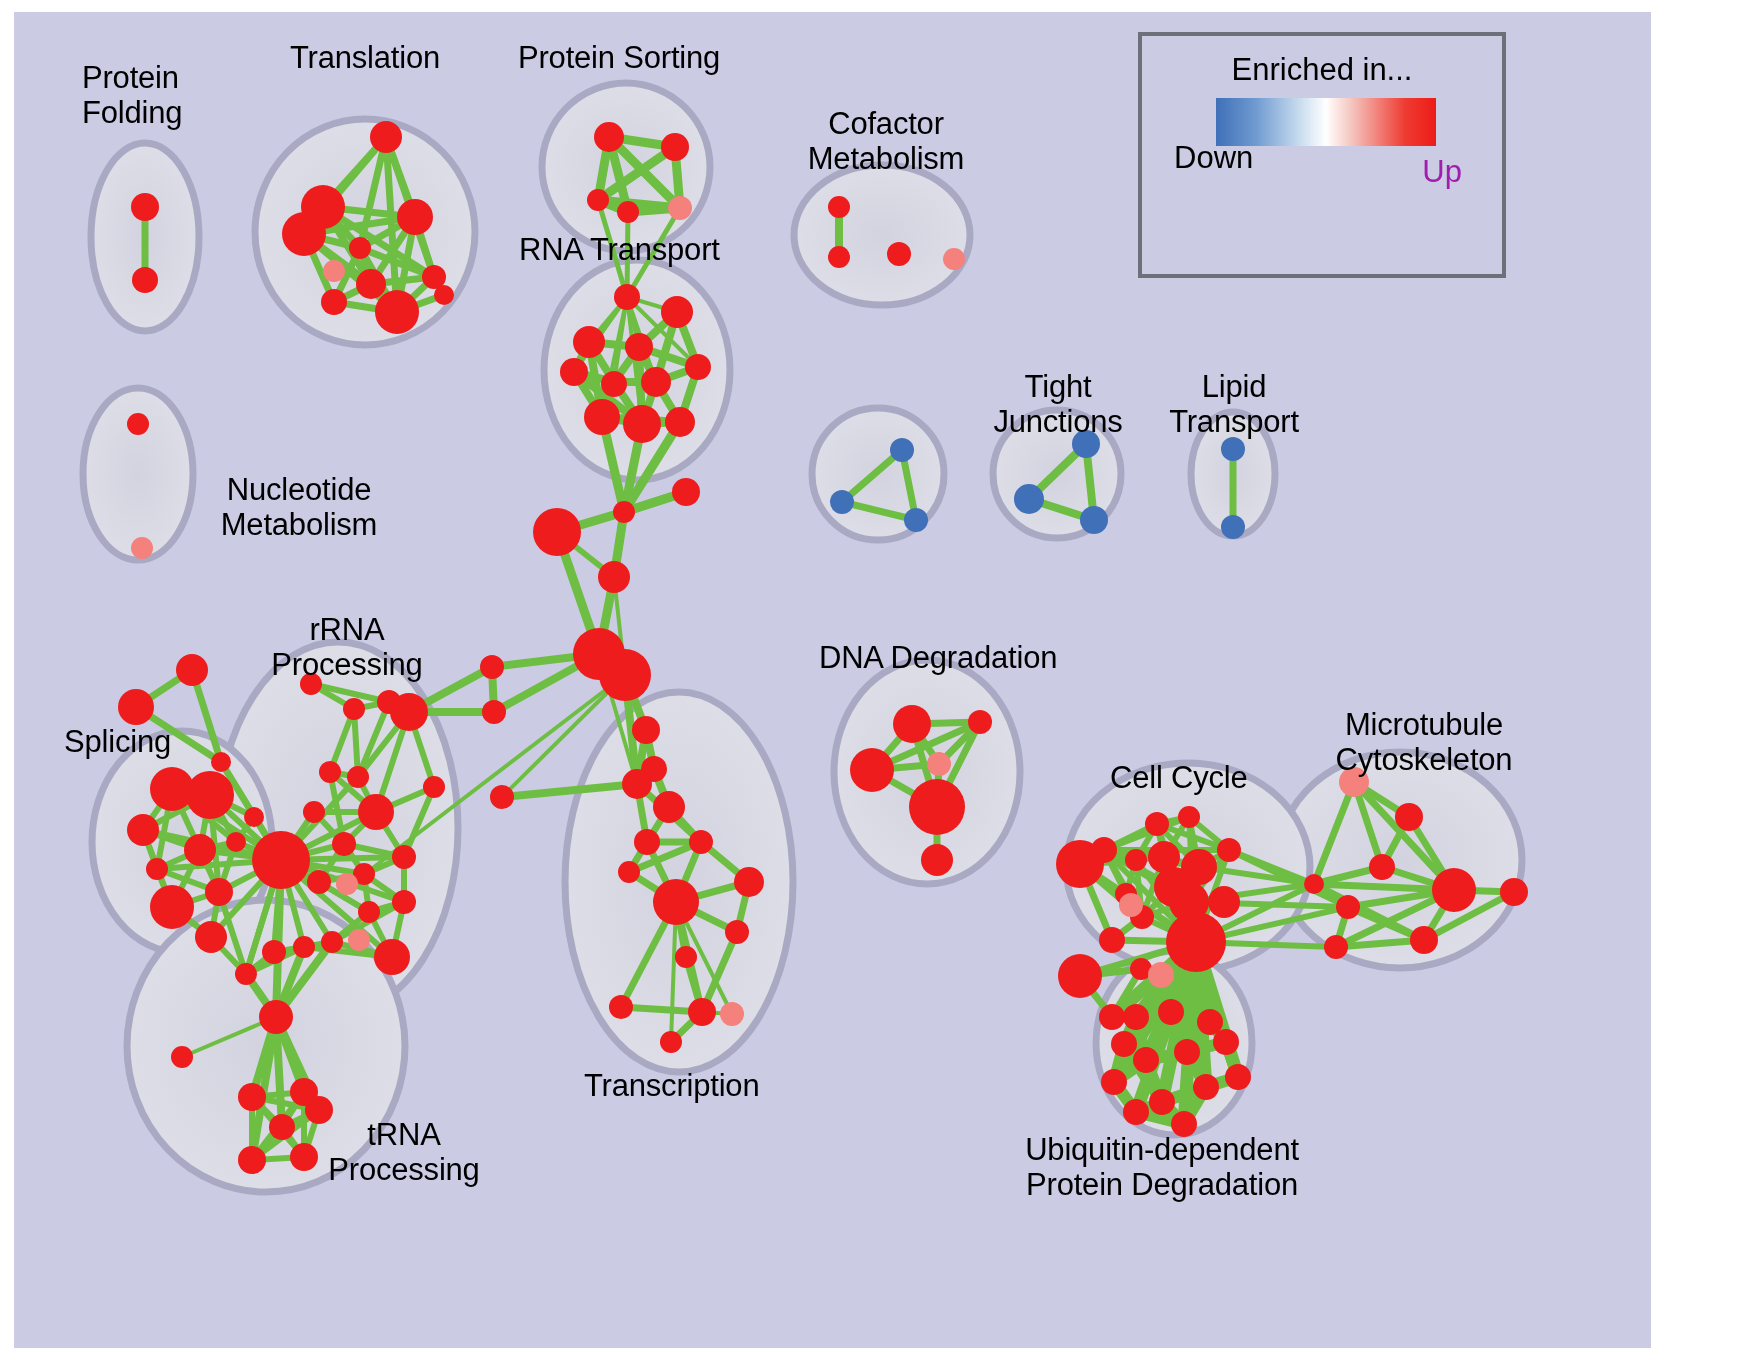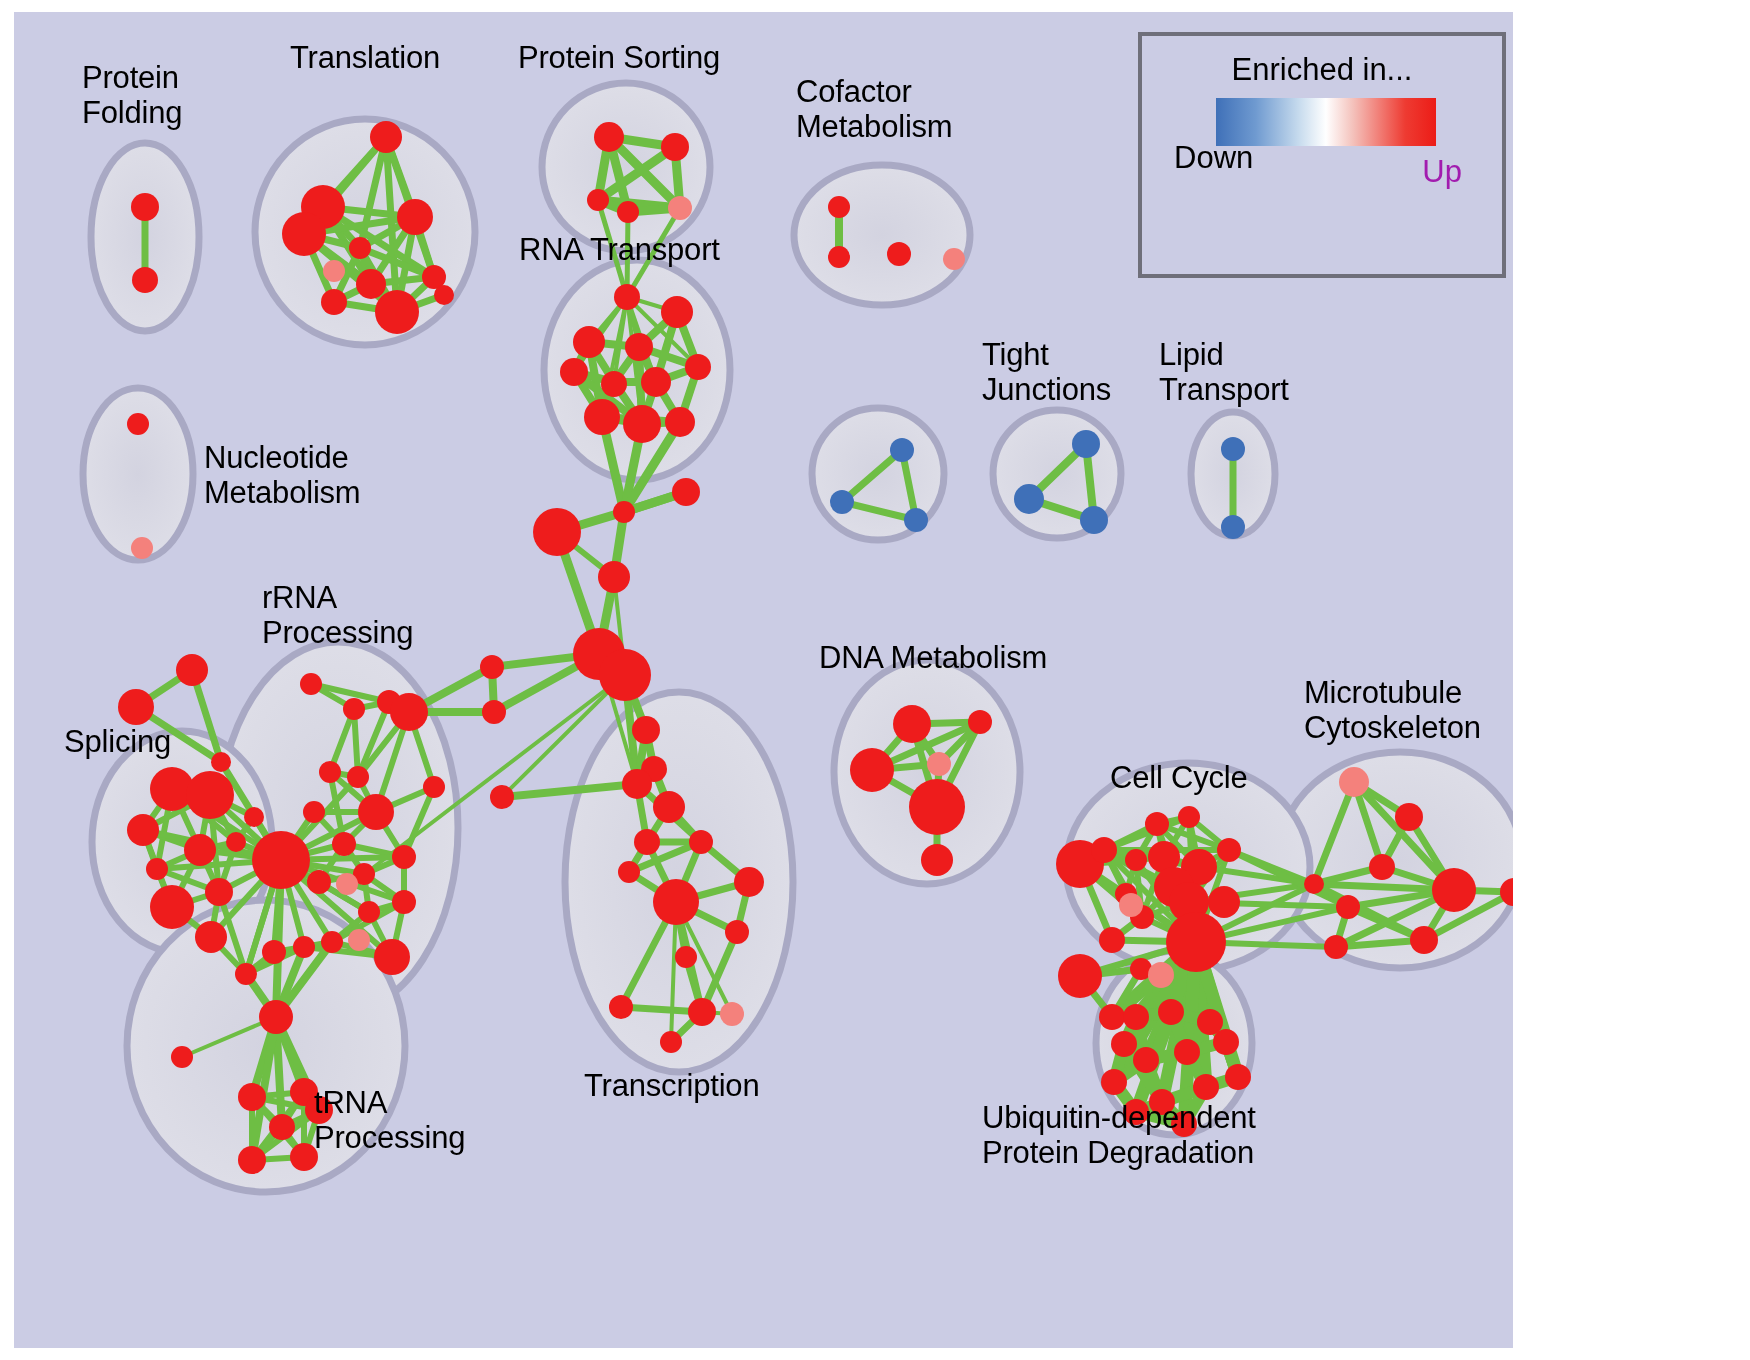--- a/index.html
+++ b/index.html
@@ -1,22 +1,22 @@
 <!DOCTYPE html>
 <html><head>
 <meta charset="utf-8">
 <style>
   html,body{margin:0;padding:0;background:#ffffff;}
   body{width:1750px;height:1360px;font-family:"Liberation Sans",sans-serif;}
-  #stage{position:relative;width:1513px;height:1360px;background:#ffffff;overflow:hidden;}
+  #stage{position:relative;width:1651px;height:1360px;background:#ffffff;overflow:hidden;}
   #canvas{position:absolute;left:14px;top:12px;width:1722px;height:1336px;background:#cbcce4;}
   svg#net{position:absolute;left:0;top:0;width:1722px;height:1336px;display:block;}
   .clabel{position:absolute;color:#000;font-size:31px;line-height:35px;font-family:"Liberation Sans",sans-serif;
           white-space:pre;letter-spacing:-0.2px;}
-  .clabel.ctr{}
+  .clabel.ctr{text-align:center;margin-top:32px;}
   #legend{position:absolute;left:1124px;top:20px;width:368px;height:246px;
           background:#cbcce4;border:4px solid #6f6f7a;box-sizing:border-box;}
   #legend .ltitle{position:absolute;left:0;right:0;top:16px;text-align:center;font-size:31px;color:#000;}
   #legend .bar{position:absolute;left:74px;top:62px;width:220px;height:48px;
                background:linear-gradient(to right,#3f70b8 0%,#6f9ad0 18%,#c8dcee 38%,#ffffff 50%,#f4c3bd 62%,#ee3b32 86%,#ec1c17 100%);}
   #legend .down{position:absolute;left:32px;top:104px;font-size:31px;color:#000;}
   #legend .up{position:absolute;right:40px;top:118px;font-size:31px;color:#a21caf;}
   #legend .sub1{position:absolute;left:0;right:0;top:160px;text-align:center;font-size:26px;color:#000;}
   #legend .sub2{position:absolute;left:0;right:0;top:194px;text-align:center;font-size:26px;color:#000;}
 </style>
@@ -760,21 +760,21 @@
     <div class="clabel" style="left:505px;top:220px;">RNA Transport</div>
     <div class="clabel ctr" style="left:190px;top:428px;width:190px;">Nucleotide
 Metabolism</div>
     <div class="clabel ctr" style="left:968px;top:325px;width:152px;">Tight
 Junctions</div>
     <div class="clabel ctr" style="left:1145px;top:325px;width:150px;">Lipid
 Transport</div>
     <div class="clabel ctr" style="left:248px;top:568px;width:170px;">rRNA
 Processing</div>
     <div class="clabel" style="left:50px;top:712px;">Splicing</div>
-    <div class="clabel" style="left:805px;top:628px;">DNA Metabolism</div>
+    <div class="clabel" style="left:805px;top:628px;">DNA Degradation</div>
     <div class="clabel ctr" style="left:1290px;top:663px;width:240px;">Microtubule
 Cytoskeleton</div>
     <div class="clabel" style="left:1096px;top:748px;">Cell Cycle</div>
     <div class="clabel" style="left:570px;top:1056px;">Transcription</div>
     <div class="clabel ctr" style="left:300px;top:1073px;width:180px;">tRNA
 Processing</div>
     <div class="clabel ctr" style="left:968px;top:1088px;width:360px;">Ubiquitin-dependent
 Protein Degradation</div>
 
     <div id="legend">

